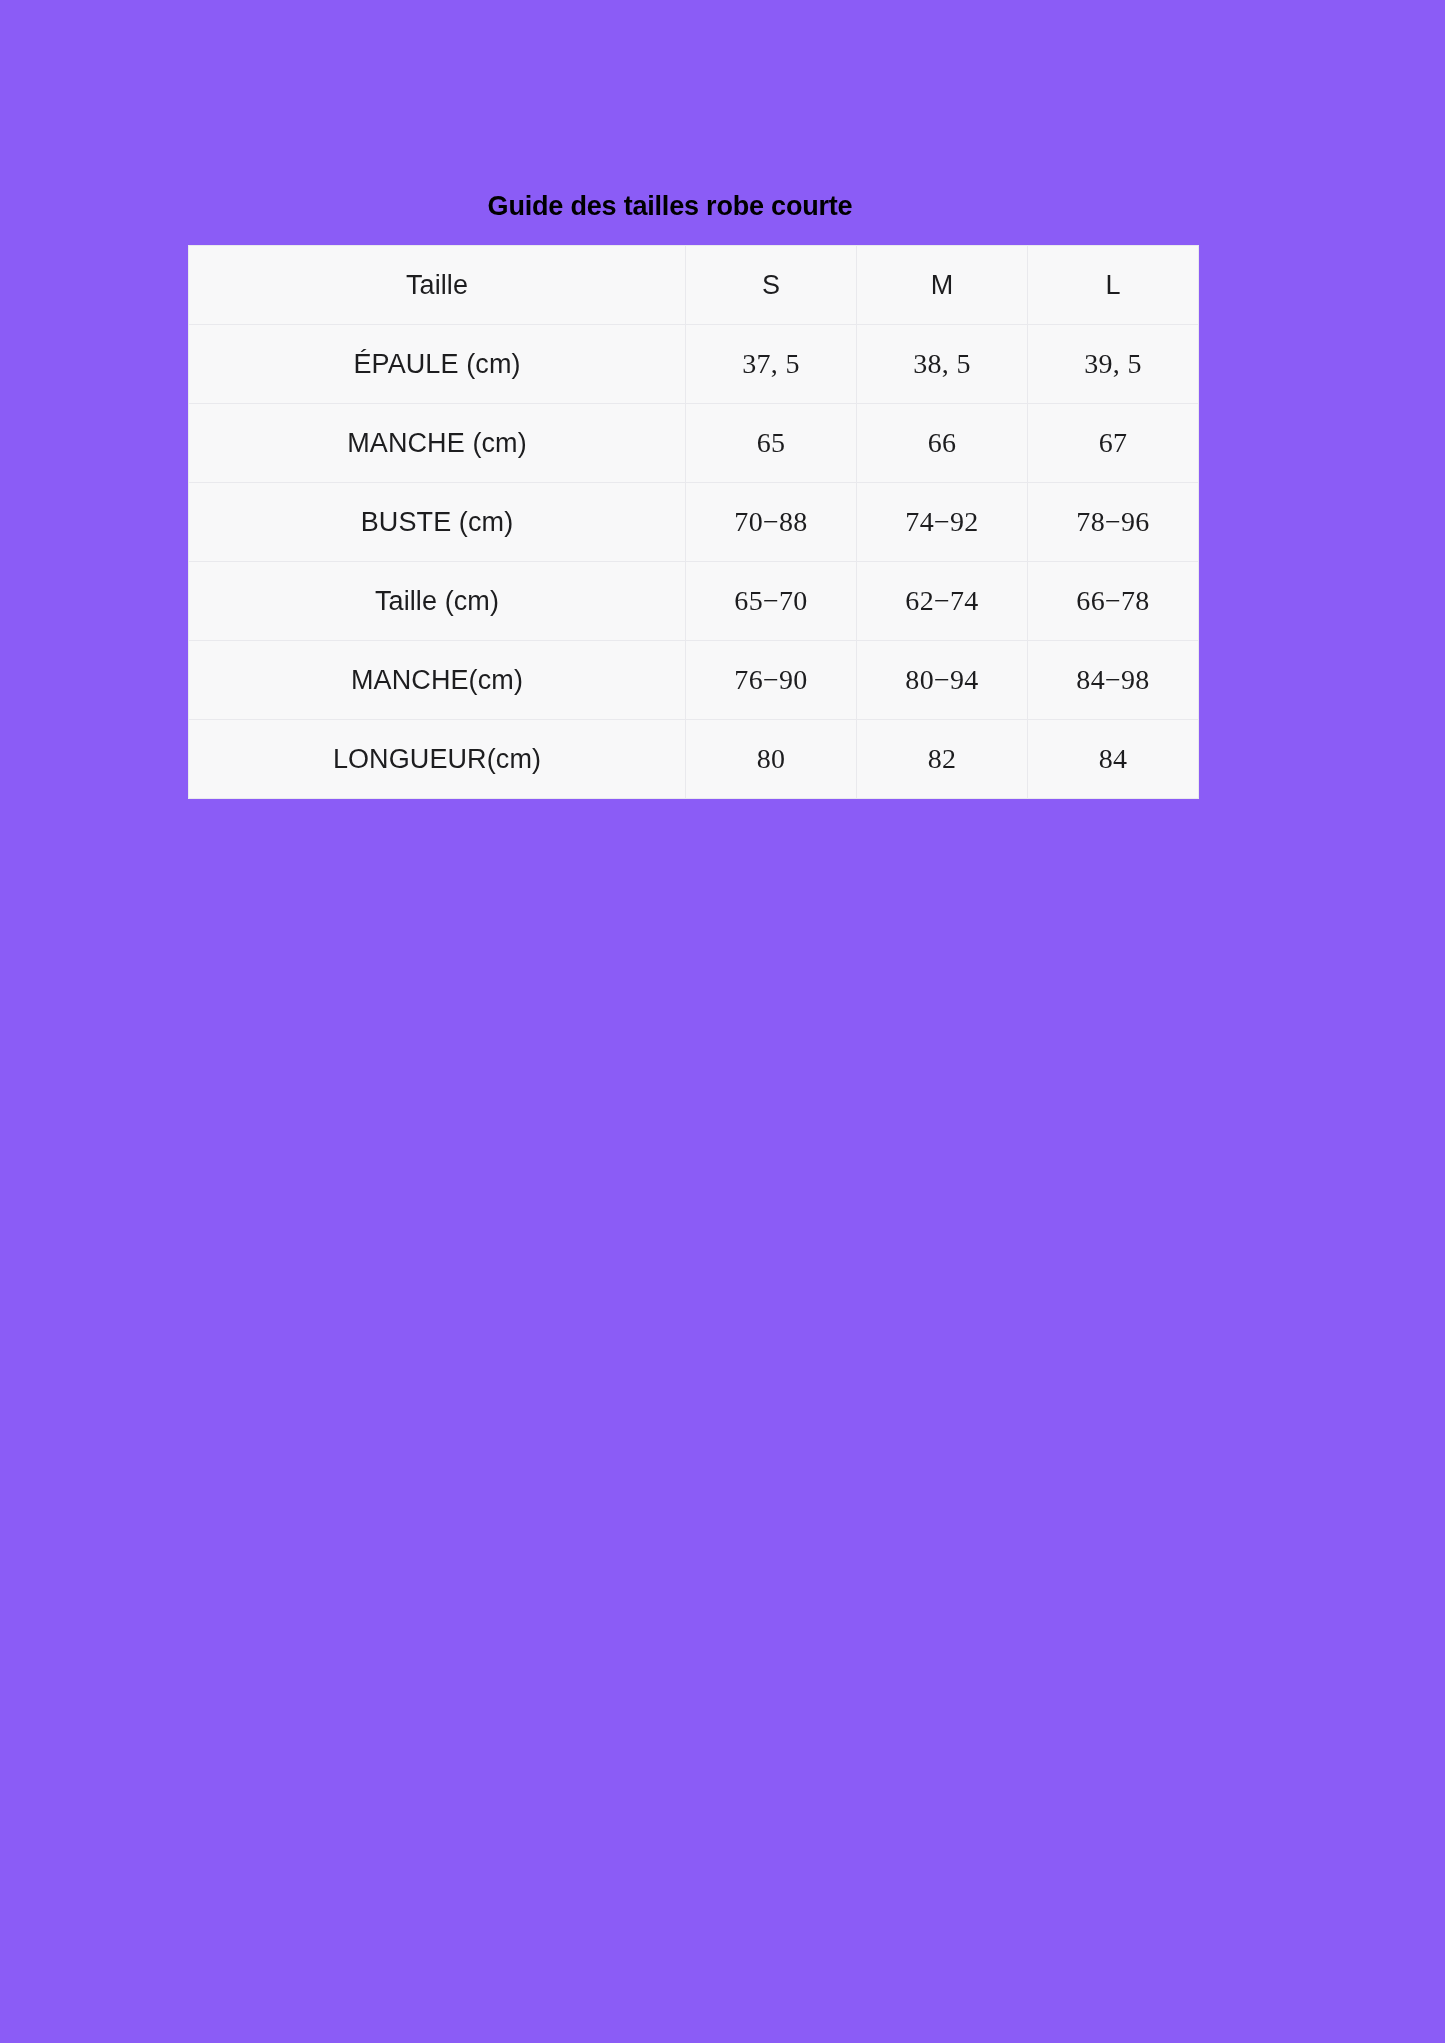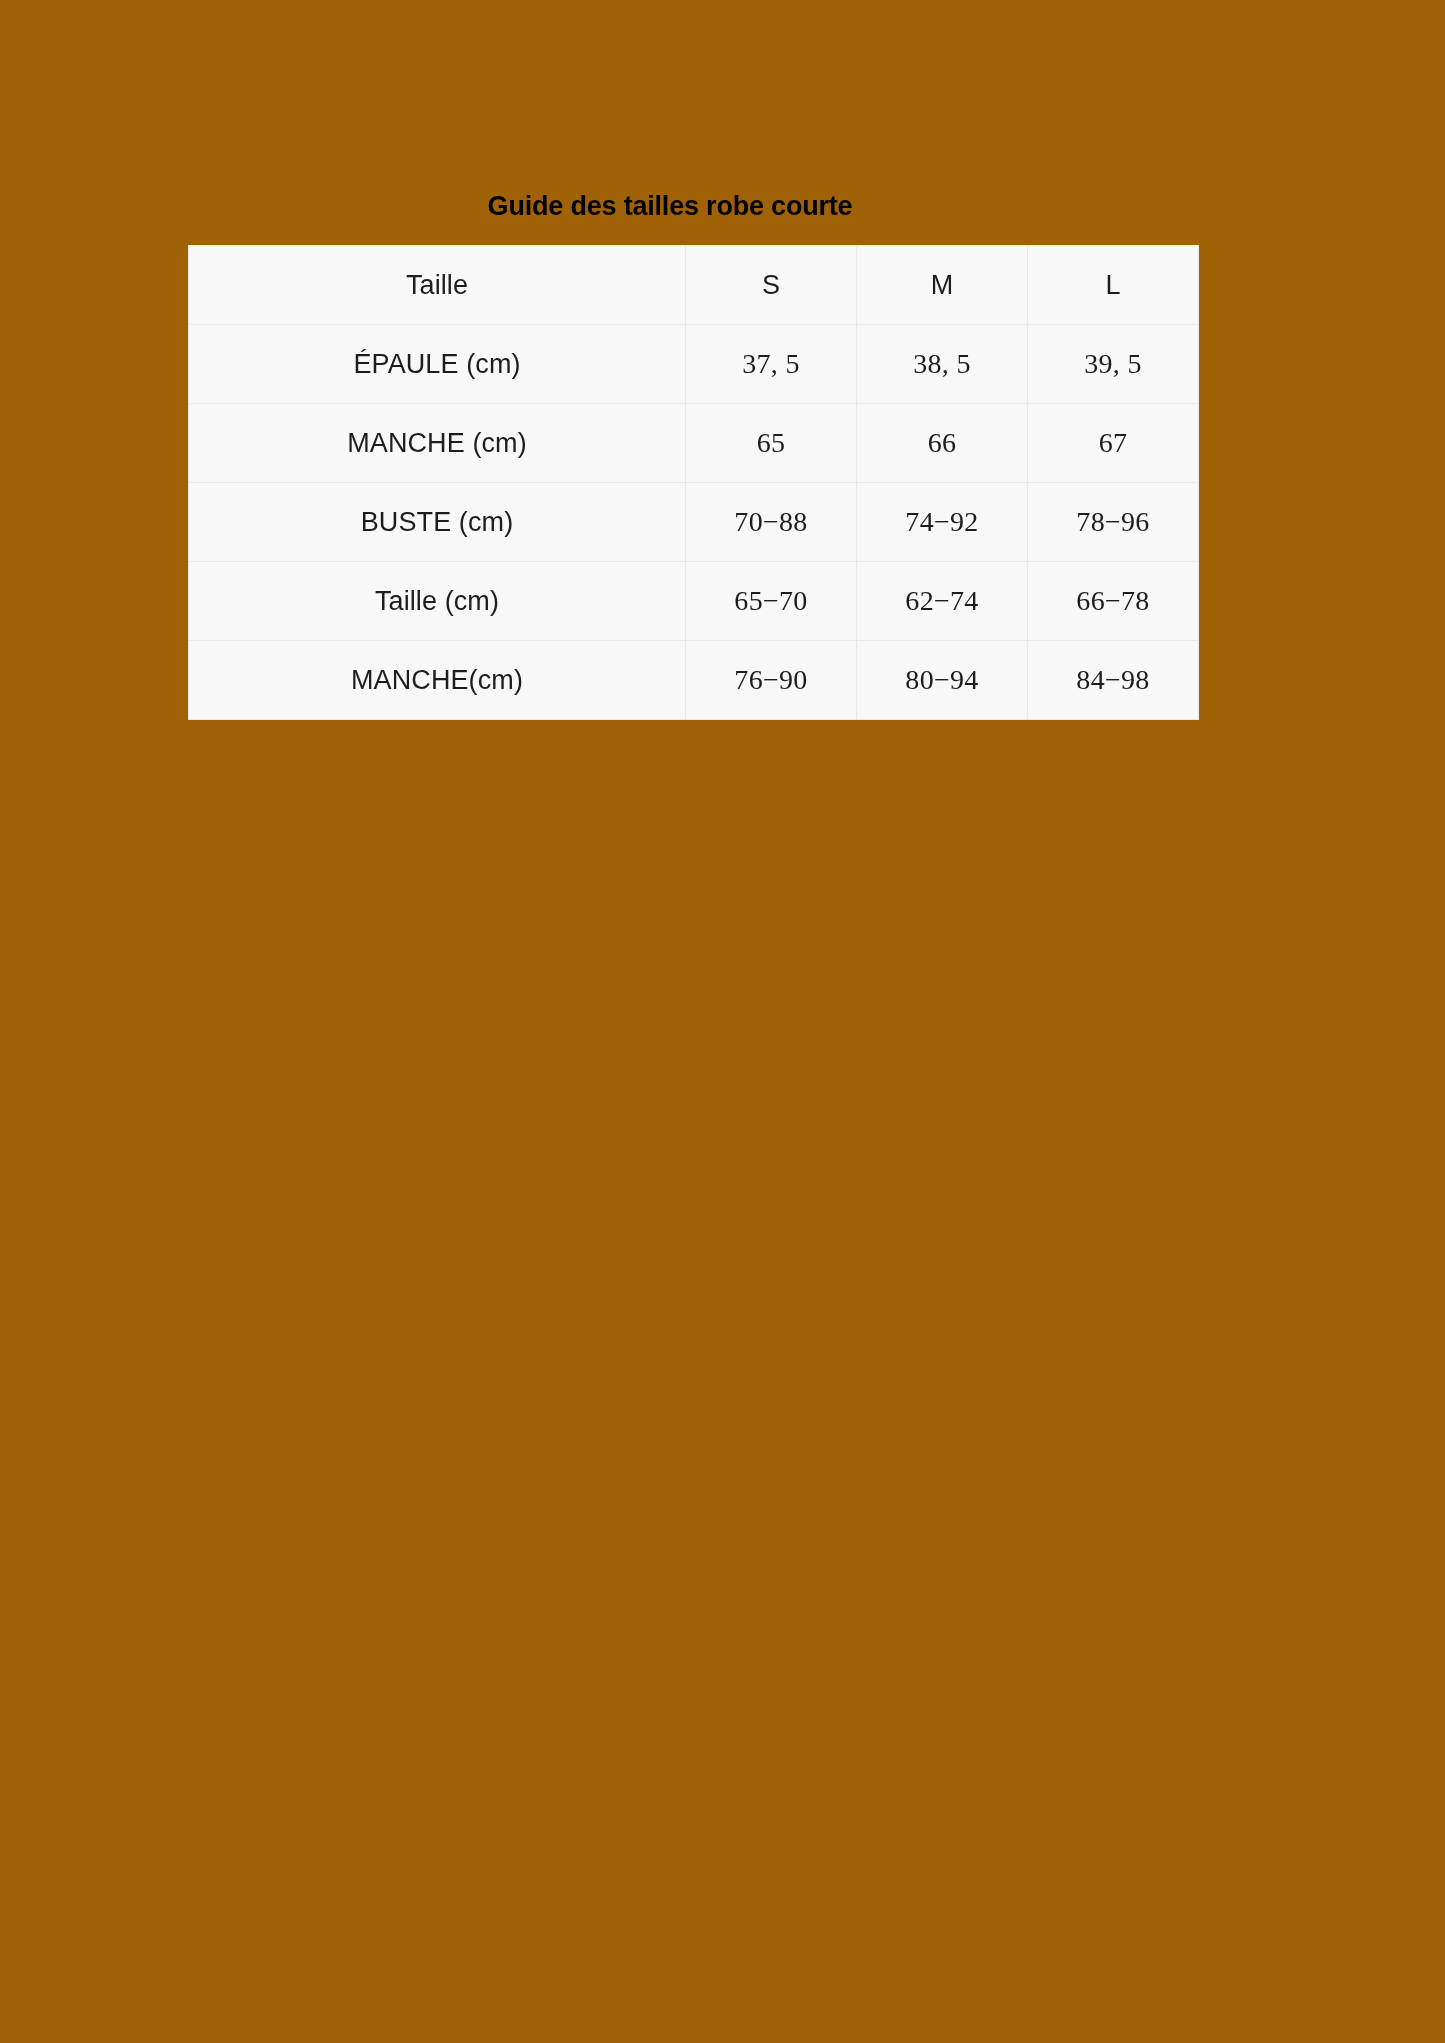--- a/index.html
+++ b/index.html
@@ -11,21 +11,21 @@
     width: 1445px;
     height: 2043px;
     font-family: "Liberation Sans", sans-serif;
     -webkit-font-smoothing: antialiased;
   }
 
   .page {
     position: relative;
     width: 1445px;
     height: 2043px;
-    background: #a16207;
+    background: #8b5cf6;
     box-sizing: border-box;
   }
 
   .doc-body {
     position: absolute;
     left: 165px;
     top: 190px;
     width: 1010px;
   }
 
@@ -144,18 +144,24 @@
           <td class="cell-num">66−78</td>
         </tr>
 
         <tr>
           <td class="cell-label">MANCHE(cm)</td>
           <td class="cell-num">76−90</td>
           <td class="cell-num">80−94</td>
           <td class="cell-num">84−98</td>
         </tr>
 
+        <tr>
+          <td class="cell-label">LONGUEUR(cm)</td>
+          <td class="cell-num">80</td>
+          <td class="cell-num">82</td>
+          <td class="cell-num">84</td>
+        </tr>
 
       </tbody>
     </table>
 
   </div>
 </div>
 
 </body></html>

